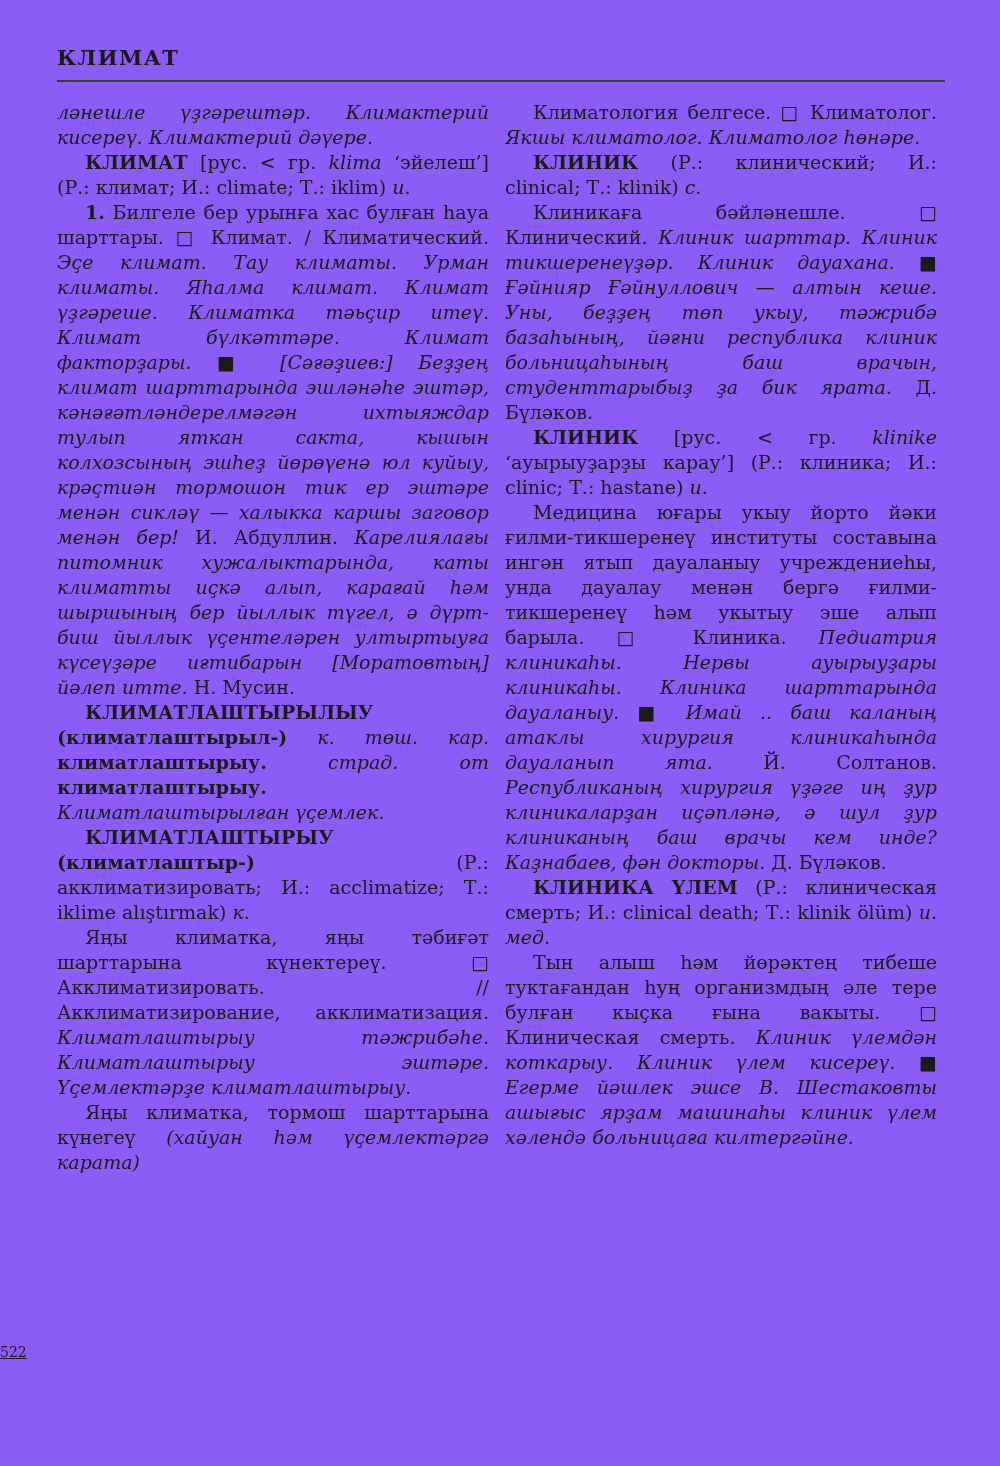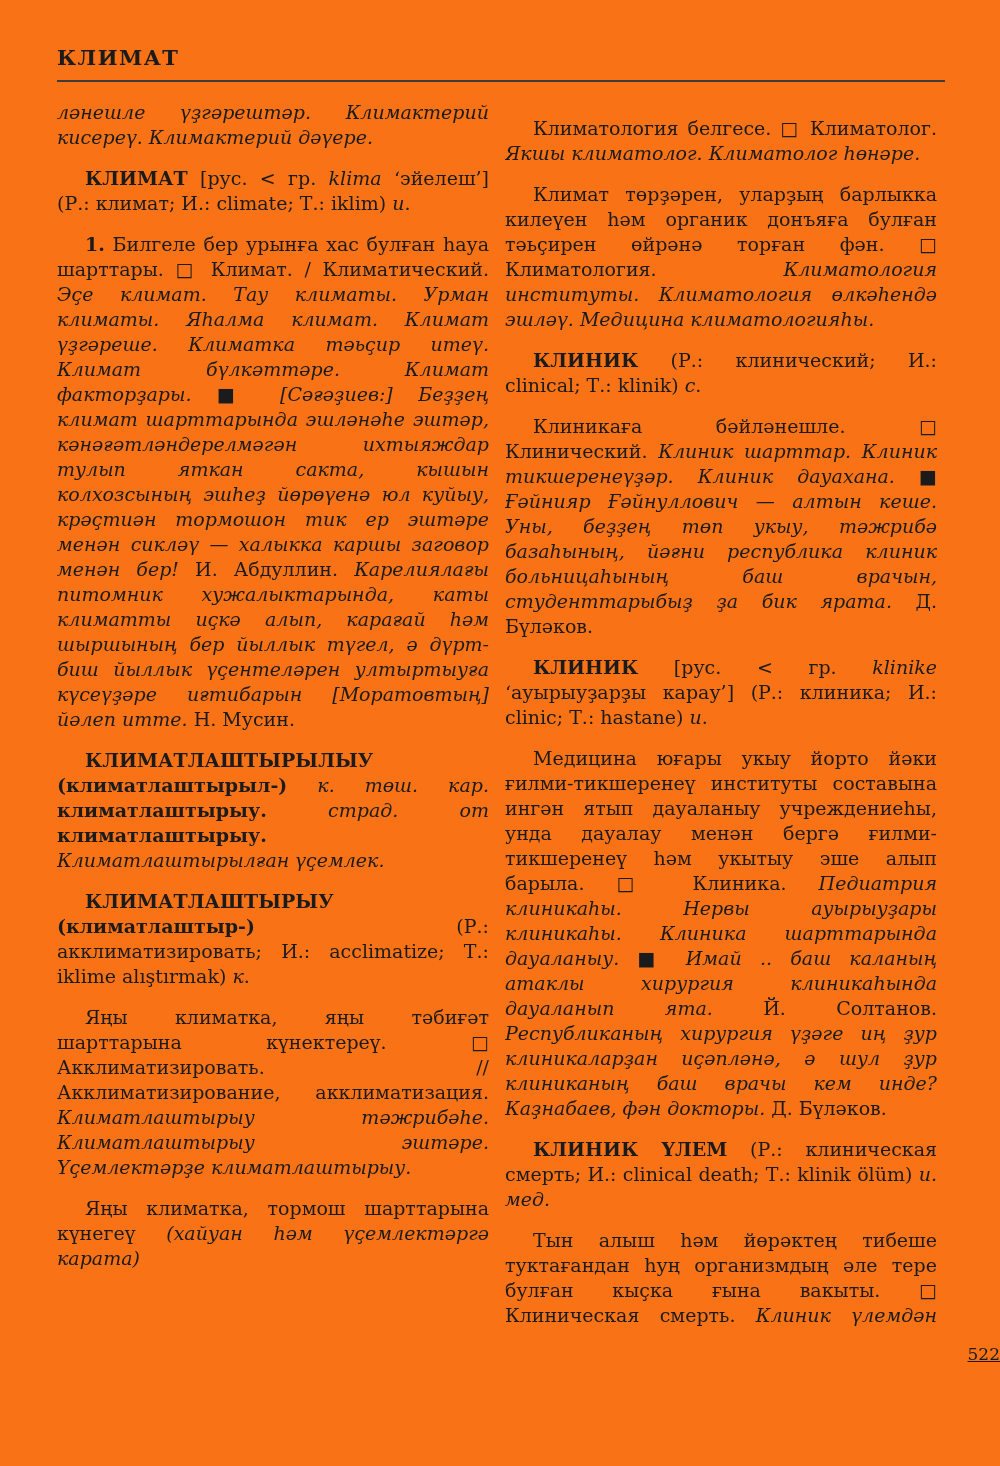--- a/index.html
+++ b/index.html
@@ -5,21 +5,21 @@
   html, body {
     margin: 0;
     padding: 0;
     background: #e8e8e8;
   }
   .page {
     position: relative;
     width: 1000px;
     height: 1466px;
     margin: 0 auto;
-    background: #f97316;
+    background: #8b5cf6;
     color: #1b1b1b;
     font-family: "DejaVu Serif", "Liberation Serif", serif;
     overflow: hidden;
   }
   .page-inner {
     padding: 46px 55px 0 57px;
   }
   .running-head {
     font-weight: bold;
     font-size: 21px;
@@ -43,31 +43,30 @@
     text-align: justify;
     height: 1230px;
     overflow: hidden;
   }
   .para {
     margin: 0;
     padding: 0;
   }
   .para.indent {
     text-indent: 28px;
-    margin-top: 16px;
   }
   .b { font-weight: bold; }
   .i { font-style: italic; }
   .page-number {
     position: absolute;
     left: 0;
     right: 0;
     top: 1344px;
-    text-align: right;
-    font-size: 17px;
+    text-align: left;
+    font-size: 14px;
     text-decoration: underline;
   }
 </style>
 </head>
 <body>
 
 <div class="page">
   <div class="page-inner">
 
     <header>
@@ -80,26 +79,25 @@
           <p class="para"><span class="i">ләнешле үҙгәрештәр. Климактерий кисереү. Климактерий дәүере.</span></p>
           <p class="para indent"><span class="b ">КЛИМАТ</span><span class=""> [рус. &lt; гр. </span><span class="i">klima</span><span class=""> ‘эйелеш’] (Р.: климат; И.: climate; Т.: iklim) </span><span class="i">и</span><span class="">.</span></p>
           <p class="para indent"><span class="b ">1.</span><span class=""> Билгеле бер урынға хас булған һауа шарттары. □ Климат. / Климатический. </span><span class="i">Эҫе климат. Тау климаты. Урман климаты. Яһалма климат. Климат үҙгәреше. Климатка тәьҫир итеү. Климат бүлкәттәре. Климат факторҙары.</span><span class=""> ■ </span><span class="i">[Сәғәҙиев:] Беҙҙең климат шарттарында эшләнәһе эштәр, кәнәғәтләндерелмәгән ихтыяждар тулып яткан сакта, кышын колхозсының эшһеҙ йөрөүенә юл куйыу, крәҫтиән тормошон тик ер эштәре менән сикләү — халыкка каршы заговор менән бер!</span><span class=""> И. Абдуллин. </span><span class="i">Карелиялағы питомник хужалыктарында, каты климатты иҫкә алып, карағай һәм шыршының бер йыллык түгел, ә дүрт-биш йыллык үҫентеләрен ултыртыуға күсеүҙәре иғтибарын [Моратовтың] йәлеп итте.</span><span class=""> Н. Мусин.</span></p>
           <p class="para indent"><span class="b ">КЛИМАТЛАШТЫРЫЛЫУ (климатлаштырыл-)</span><span class=""> </span><span class="i">к. төш. кар.</span><span class=""> </span><span class="b ">климатлаштырыу.</span><span class=""> </span><span class="i">страд. от</span><span class=""> </span><span class="b ">климатлаштырыу.</span><span class=""> </span><span class="i">Климатлаштырылған үҫемлек.</span></p>
           <p class="para indent"><span class="b ">КЛИМАТЛАШТЫРЫУ (климатлаштыр-)</span><span class=""> (Р.: акклиматизировать; И.: acclimatize; Т.: iklime alıştırmak) </span><span class="i">к</span><span class="">.</span></p>
           <p class="para indent"><span class="">Яңы климатка, яңы тәбиғәт шарттарына күнектереү. □ Акклиматизировать. // Акклиматизирование, акклиматизация. </span><span class="i">Климатлаштырыу тәжрибәһе. Климатлаштырыу эштәре. Үҫемлектәрҙе климатлаштырыу.</span></p>
           <p class="para indent"><span class="">Яңы климатка, тормош шарттарына күнегеү </span><span class="i">(хайуан һәм үҫемлектәргә карата)</span></p>
         </section>
       <section class="column">
           <p class="para indent"><span class="">Климатология белгесе. □ Климатолог. </span><span class="i">Якшы климатолог. Климатолог һөнәре.</span></p>
-          <p class="para indent"><span class="">Климат төрҙәрен, уларҙың барлыкка килеүен һәм органик донъяға булған тәьҫирен өйрәнә торған фән. □ Климатология. </span><span class="i">Климатология институты. Климатология өлкәһендә эшләү. Медицина климатологияһы.</span></p>
           <p class="para indent"><span class="b ">КЛИНИК</span><span class=""> (Р.: клинический; И.: clinical; Т.: klinik) </span><span class="i">с</span><span class="">.</span></p>
           <p class="para indent"><span class="">Клиникаға бәйләнешле. □ Клинический. </span><span class="i">Клиник шарттар. Клиник тикшеренеүҙәр. Клиник дауахана.</span><span class=""> ■ </span><span class="i">Ғәйнияр Ғәйнуллович — алтын кеше. Уны, беҙҙең төп укыу, тәжрибә базаһының, йәғни республика клиник больницаһының баш врачын, студенттарыбыҙ ҙа бик ярата.</span><span class=""> Д. Бүләков.</span></p>
           <p class="para indent"><span class="b ">КЛИНИК</span><span class=""> [рус. &lt; гр. </span><span class="i">klinike</span><span class=""> ‘ауырыуҙарҙы карау’] (Р.: клиника; И.: clinic; Т.: hastane) </span><span class="i">и</span><span class="">.</span></p>
           <p class="para indent"><span class="">Медицина юғары укыу йорто йәки ғилми-тикшеренеү институты составына ингән ятып дауаланыу учреждениеһы, унда дауалау менән бергә ғилми-тикшеренеү һәм укытыу эше алып барыла. □ Клиника. </span><span class="i">Педиатрия клиникаһы. Нервы ауырыуҙары клиникаһы. Клиника шарттарында дауаланыу.</span><span class=""> ■ </span><span class="i">Имай .. баш каланың атаклы хирургия клиникаһында дауаланып ята.</span><span class=""> Й. Солтанов. </span><span class="i">Республиканың хирургия үҙәге иң ҙур клиникаларҙан иҫәпләнә, ә шул ҙур клиниканың баш врачы кем инде? Каҙнабаев, фән докторы.</span><span class=""> Д. Бүләков.</span></p>
-          <p class="para indent"><span class="b ">КЛИНИК ҮЛЕМ</span><span class=""> (Р.: клиническая смерть; И.: clinical death; Т.: klinik ölüm) </span><span class="i">и. мед.</span></p>
+          <p class="para indent"><span class="b ">КЛИНИКА ҮЛЕМ</span><span class=""> (Р.: клиническая смерть; И.: clinical death; Т.: klinik ölüm) </span><span class="i">и. мед.</span></p>
           <p class="para indent"><span class="">Тын алыш һәм йөрәктең тибеше туктағандан һуң организмдың әле тере булған кыҫка ғына вакыты. □ Клиническая смерть. </span><span class="i">Клиник үлемдән коткарыу. Клиник үлем кисереү.</span><span class=""> ■ </span><span class="i">Егерме йәшлек эшсе В. Шестаковты ашығыс ярҙам машинаһы клиник үлем хәлендә больницаға килтергәйне.</span></p>
         </section>
     </main>
 
   </div>
 
   <div class="page-number">522</div>
 </div>
 
 </body></html>

